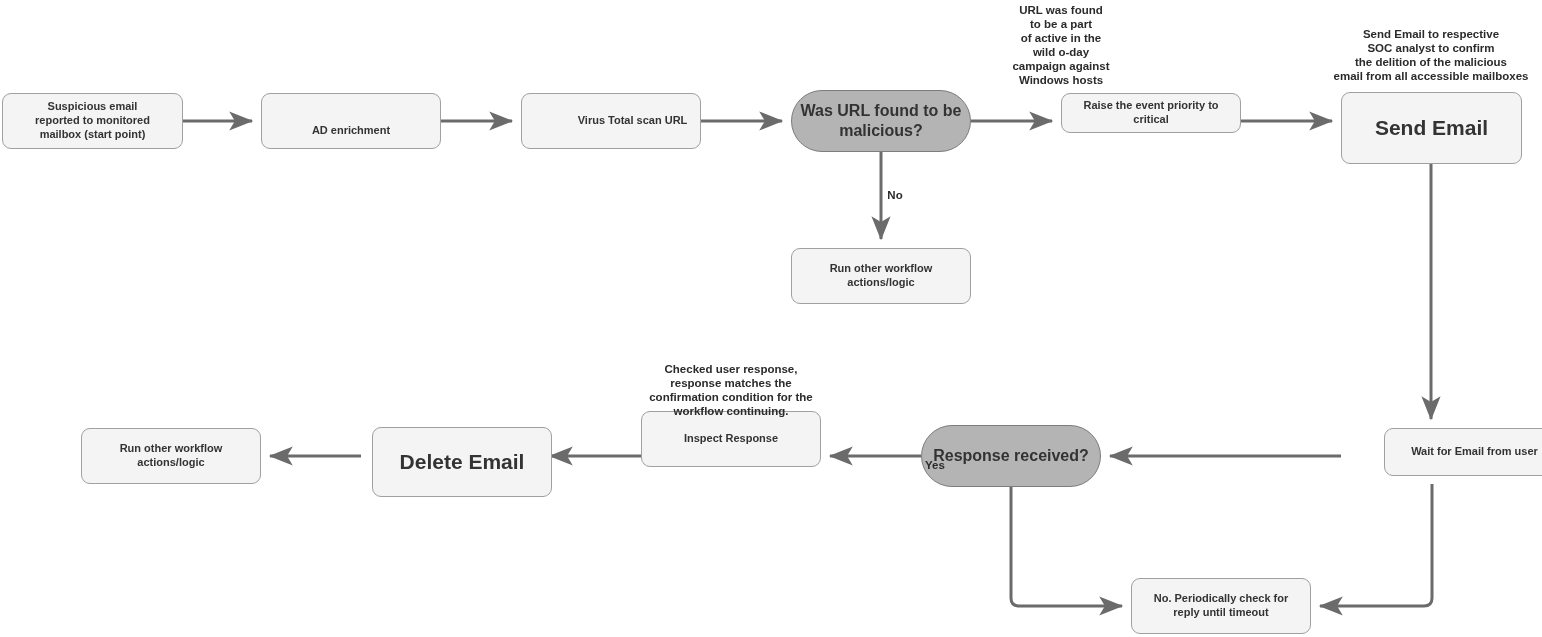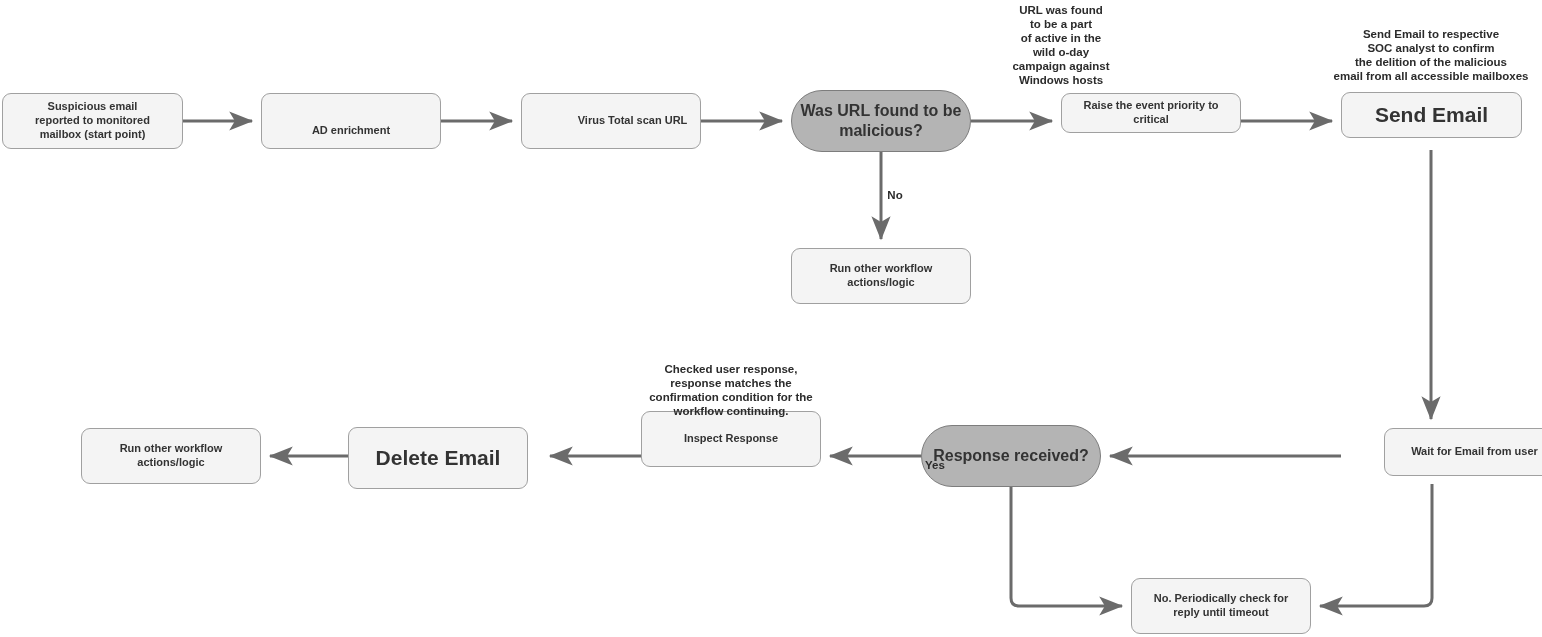--- a/index.html
+++ b/index.html
@@ -104,42 +104,42 @@
   <div class="node decision" style="left:791px; top:90px; width:180px; height:62px;">
     <span class="txt" style="white-space: pre-line;">Was URL found to be
 malicious?</span>
   </div>
 
   <div class="node process" style="left:1061px; top:93px; width:180px; height:40px;">
     <span class="txt" style="white-space: pre-line;">Raise the event priority to
 critical</span>
   </div>
 
-  <div class="node process big" style="left:1341px; top:92px; width:181px; height:46px;">
+  <div class="node process big" style="left:1341px; top:92px; width:181px; height:72px;">
     <span class="txt" style="white-space: pre-line;">Send Email</span>
   </div>
 
   <div class="node process" style="left:791px; top:248px; width:180px; height:56px;">
     <span class="txt" style="white-space: pre-line;">Run other workflow
 actions/logic</span>
   </div>
 
   <div class="node process" style="left:1384px; top:428px; width:181px; height:48px;">
     <span class="txt" style="white-space: pre-line;">Wait for Email from user</span>
   </div>
 
   <div class="node decision" style="left:921px; top:425px; width:180px; height:62px;">
     <span class="txt" style="white-space: pre-line;">Response received?</span>
   </div>
 
   <div class="node process" style="left:641px; top:411px; width:180px; height:56px;">
     <span class="txt" style="white-space: pre-line;">Inspect Response</span>
   </div>
 
-  <div class="node process big" style="left:348px; top:427px; width:180px; height:62px;">
+  <div class="node process big" style="left:372px; top:427px; width:180px; height:70px;">
     <span class="txt" style="white-space: pre-line;">Delete Email</span>
   </div>
 
   <div class="node process" style="left:81px; top:428px; width:180px; height:56px;">
     <span class="txt" style="white-space: pre-line;">Run other workflow
 actions/logic</span>
   </div>
 
   <div class="node process" style="left:1131px; top:578px; width:180px; height:56px;">
     <span class="txt" style="white-space: pre-line;">No. Periodically check for

